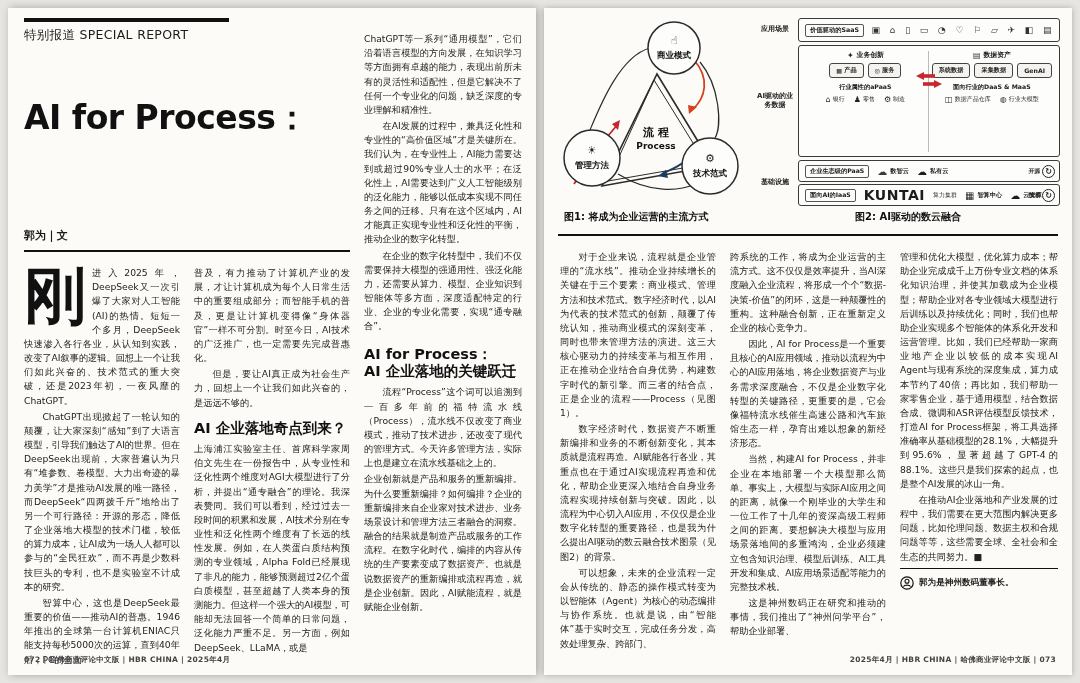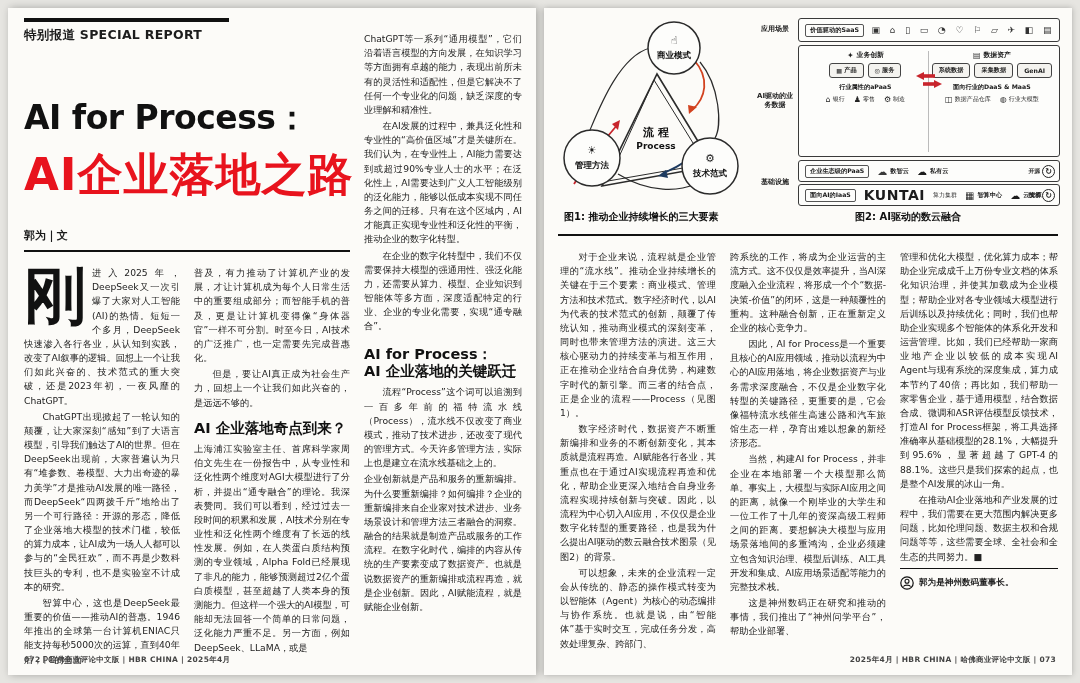--- a/index.html
+++ b/index.html
@@ -3,21 +3,21 @@
 <meta charset="utf-8">
 <style>
   * { margin:0; padding:0; box-sizing:border-box; }
   html,body { width:1080px; height:683px; }
   body { background:#e6e5e1; font-family:"DejaVu Sans","Liberation Sans",sans-serif; color:#1c1c1c; }
   .spread { position:relative; width:1080px; height:683px; display:flex; gap:8px; padding:8px; }
   .page { position:relative; background:#fcfbf8; width:528px; height:667px; box-shadow:0 0 6px rgba(0,0,0,.25); overflow:hidden; }
   .page.left { box-shadow:2px 0 8px rgba(0,0,0,.28); }
 
   
-  .kicker { position:absolute; left:16px; top:10px; width:205px; border-top:4px solid #111; padding-top:5px; font-size:12.5px; font-weight:700; letter-spacing:.3px; }
+  .kicker { position:absolute; left:16px; top:10px; width:205px; border-top:4px solid #111; padding-top:5px; font-size:12.5px; font-weight:400; letter-spacing:.3px; }
   .headline { position:absolute; left:16px; top:88px; width:330px; }
   .headline .en { font-size:33px; font-weight:900; color:#111; letter-spacing:-.5px; }
   .headline .cn { font-size:45px; font-weight:900; color:#e8131d; letter-spacing:1px; margin-top:4px; }
   .byline { position:absolute; left:16px; top:220px; font-size:11px; font-weight:800; }
   .hrule-left { position:absolute; left:16px; top:242px; width:326px; height:2px; background:#111; }
 
   .col { position:absolute; width:156px; font-size:9.2px; line-height:1.54; text-align:justify; color:#222; }
   .p { text-indent:2em; }
   .p.noind { text-indent:0; }
   .p + .p, .p + h3, h3 + .p { margin-top:2px; }
@@ -73,21 +73,20 @@
 </head>
 <body>
 
 <div class="spread">
 
   <div class="page left">
     <div class="kicker">特别报道 SPECIAL REPORT</div>
 
     <div class="headline">
       <div class="en">AI for Process：</div>
-      <div class="cn">AI企业落地之路</div>
     </div>
     <div class="byline">郭为｜文</div>
     <div class="hrule-left"></div>
 
     <div class="col" style="left:16px; top:258px;">
       <p class="p noind"><span class="dropcap">刚</span><span>进入2025年，DeepSeek又一次引爆了大家对人工智能(AI)的热情。短短一个多月，DeepSeek快速渗入各行各业，从认知到实践，改变了AI叙事的逻辑。回想上一个让我们如此兴奋的、技术范式的重大突破，还是2023年初，一夜风靡的ChatGPT。</span></p>
       <p class="p">ChatGPT出现掀起了一轮认知的颠覆，让大家深刻“感知”到了大语言模型，引导我们触达了AI的世界。但在DeepSeek出现前，大家普遍认为只有“堆参数、卷模型、大力出奇迹的暴力美学”才是推动AI发展的唯一路径，而DeepSeek“四两拨千斤”地给出了另一个可行路径：开源的形态，降低了企业落地大模型的技术门槛，较低的算力成本，让AI成为一场人人都可以参与的“全民狂欢”，而不再是少数科技巨头的专利，也不是实验室不计成本的研究。</p>
       <p class="p">智算中心，这也是DeepSeek最重要的价值——推动AI的普惠。1946年推出的全球第一台计算机ENIAC只能支持每秒5000次的运算，直到40年后，PC的全面</p>
     </div>
 
@@ -277,21 +276,21 @@
               </span>
             <span class="side-circ">
                 <span>技术</span>
                 <span class="ring">↻</span>
               </span>
           </div>
         </div>
       </div>
     </div>
 
-    <div class="figcap c1">图1: 推动企业持续增长的三大要素</div>
+    <div class="figcap c1">图1: 将成为企业运营的主流方式</div>
     <div class="figcap c2">图2: AI驱动的数云融合</div>
     <div class="hrule-right"></div>
 
     <div class="col" style="left:16px; top:242px;">
       <p class="p">对于企业来说，流程就是企业管理的“流水线”。推动企业持续增长的关键在于三个要素：商业模式、管理方法和技术范式。数字经济时代，以AI为代表的技术范式的创新，颠覆了传统认知，推动商业模式的深刻变革，同时也带来管理方法的演进。这三大核心驱动力的持续变革与相互作用，正在推动企业结合自身优势，构建数字时代的新引擎。而三者的结合点，正是企业的流程——Process（见图1）。</p>
       <p class="p">数字经济时代，数据资产不断重新编排和业务的不断创新变化，其本质就是流程再造。AI赋能各行各业，其重点也在于通过AI实现流程再造和优化，帮助企业更深入地结合自身业务流程实现持续创新与突破。因此，以流程为中心切入AI应用，不仅仅是企业数字化转型的重要路径，也是我为什么提出AI驱动的数云融合技术图景（见图2）的背景。</p>
       <p class="p">可以想象，未来的企业流程一定会从传统的、静态的操作模式转变为以智能体（Agent）为核心的动态编排与协作系统。也就是说，由“智能体”基于实时交互，完成任务分发，高效处理复杂、跨部门、</p>
     </div>
 
     <div class="col" style="left:186px; top:242px;">

